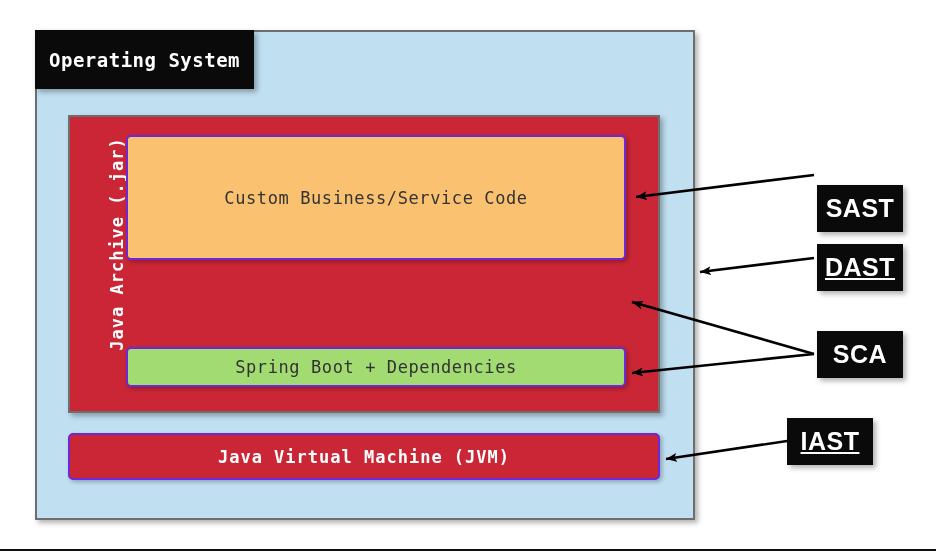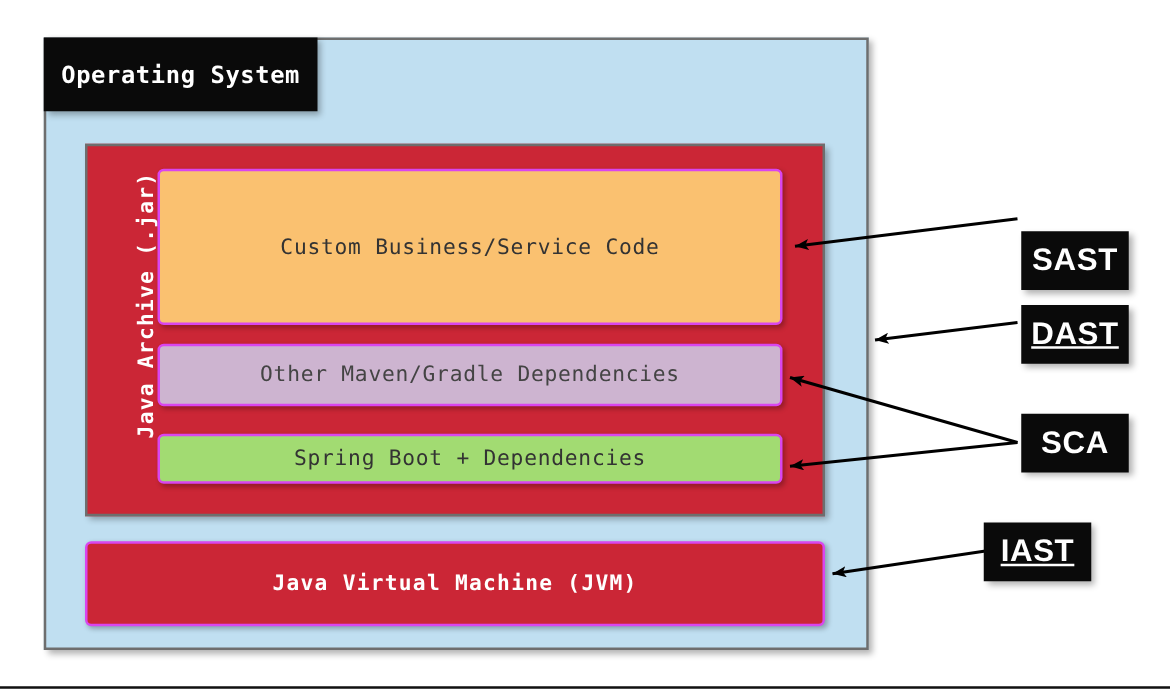--- a/index.html
+++ b/index.html
@@ -80,21 +80,21 @@
     font-family: "DejaVu Sans Mono", "Liberation Mono", monospace;
     font-size: 17px;
     font-weight: bold;
     letter-spacing: 1px;
     white-space: nowrap;
   }
 
   
   .layer {
     position: absolute;
-    border: 2px solid #d946ef;
+    border: 2px solid #6d28d9;
     border-radius: 5px;
     box-sizing: border-box;
     display: flex;
     align-items: center;
     justify-content: center;
     font-family: "DejaVu Sans Mono", "Liberation Mono", monospace;
     font-size: 17px;
     letter-spacing: 0.6px;
     white-space: nowrap;
     box-shadow: 2px 2px 4px rgba(0,0,0,0.28);
@@ -124,21 +124,21 @@
     width: 500px;
     height: 40px;
     background: #A2DB72;
     color: #333333;
   }
 
   .layer-jvm {
     left: 68px;
     top: 433px;
     width: 592px;
-    height: 68px;
+    height: 47px;
     background: #CB2636;
     color: #FFFFFF;
     font-weight: bold;
     letter-spacing: 1px;
   }
 
   
   .tag {
     position: absolute;
     background: #0A0A0A;
@@ -189,23 +189,20 @@
   <div class="os-box"></div>
 
   <div class="jar-box">
     <div class="jar-label">Java Archive (.jar)</div>
   </div>
 
   <div class="layer layer-custom">
     <span>Custom Business/Service Code</span>
   </div>
 
-  <div class="layer layer-maven">
-    <span>Other Maven/Gradle Dependencies</span>
-  </div>
 
   <div class="layer layer-spring">
     <span>Spring Boot + Dependencies</span>
   </div>
 
   <div class="layer layer-jvm">
     <span>Java Virtual Machine (JVM)</span>
   </div>
 
   <div class="os-label">

